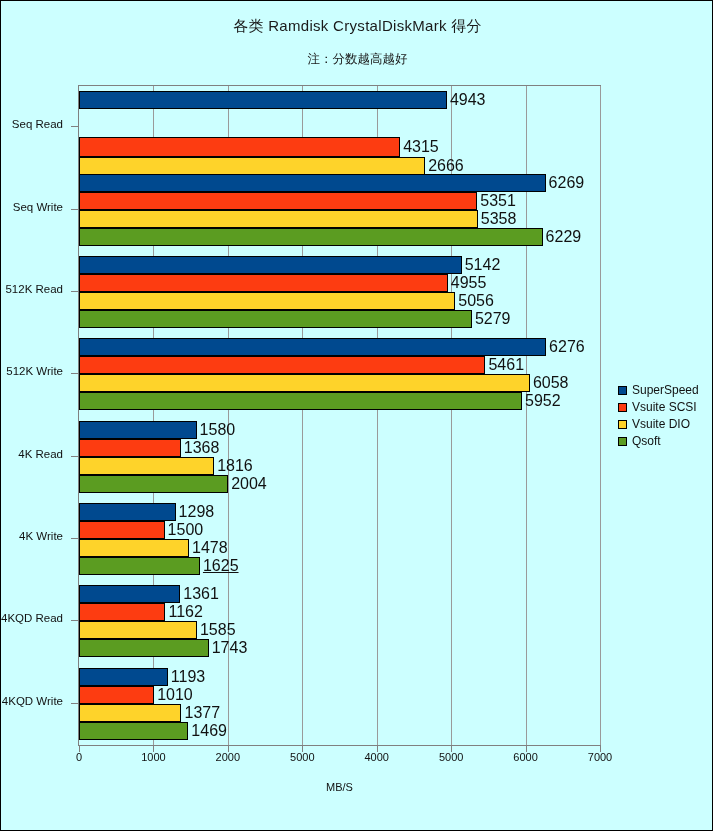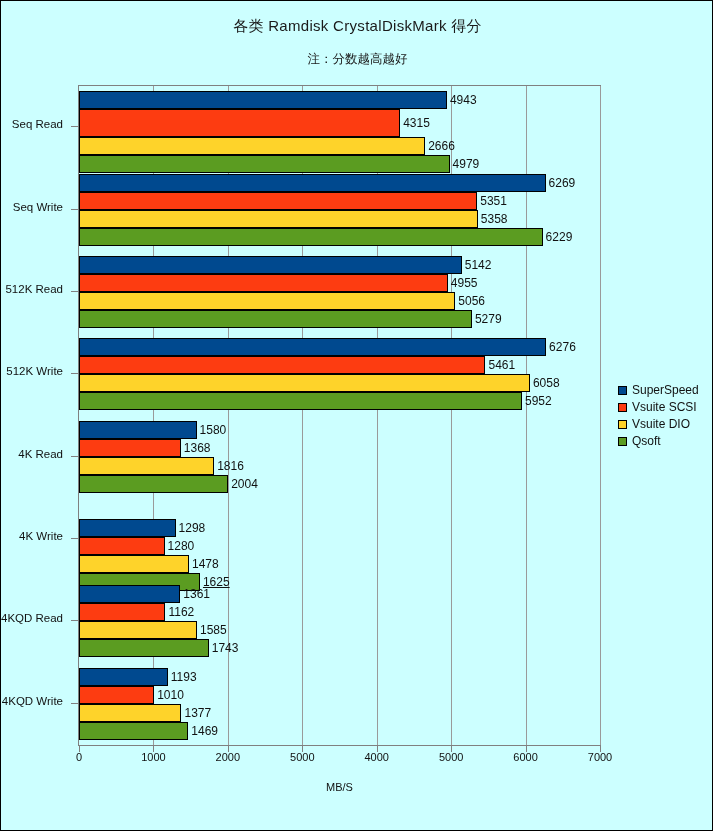--- a/index.html
+++ b/index.html
@@ -73,21 +73,21 @@
     left: 0;
     top: 0;
     height: 100%;
     box-sizing: border-box;
     border: 1px solid #000000;
   }
   .bar-label {
     position: absolute;
     top: 50%;
     transform: translateY(-50%);
-    font-size: 12px;
+    font-size: 16px;
     color: #111111;
     white-space: nowrap;
     padding-left: 3px;
   }
 
   
   .ycat {
     position: absolute;
     right: 0;
     text-align: right;
@@ -210,21 +210,21 @@
       <div class="gridline" style="left: 223.286px;"></div>
       <div class="gridline" style="left: 297.714px;"></div>
       <div class="gridline" style="left: 372.143px;"></div>
       <div class="gridline" style="left: 446.571px;"></div>
       <div class="gridline" style="left: 521px;"></div>
       <div class="cat-group" style="top: 5.1875px; height: 72px;">
         <div class="bar-row" style="height: 18px;">
           <div class="bar" title="SuperSpeed Seq Read: 4943" style="width: 367.9px; background: rgb(0, 73, 143);"></div>
           <div class="bar-label" style="left: 367.9px;">4943</div>
         </div>
-        <div class="bar-row" style="height: 28px;">
+        <div class="bar-row" style="height: 20px; margin-top: 28px;">
           <div class="bar" title="Vsuite SCSI Seq Read: 4315" style="width: 321.159px; background: rgb(253, 60, 17);"></div>
           <div class="bar-label" style="left: 321.159px;">4315</div>
         </div>
         <div class="bar-row" style="height: 18px;">
           <div class="bar" title="Vsuite DIO Seq Read: 4651" style="width: 346.167px; background: rgb(254, 211, 42);"></div>
           <div class="bar-label" style="left: 346.167px;">2666</div>
         </div>
         <div class="bar-row" style="height: 18px;">
           <div class="bar" title="Qsoft Seq Read: 4979" style="width: 370.58px; background: rgb(91, 156, 33);"></div>
           <div class="bar-label" style="left: 370.58px;">4979</div>
@@ -295,28 +295,28 @@
         </div>
         <div class="bar-row" style="height: 18px;">
           <div class="bar" title="Vsuite DIO 4K Read: 1816" style="width: 135.162px; background: rgb(254, 211, 42);"></div>
           <div class="bar-label" style="left: 135.162px;">1816</div>
         </div>
         <div class="bar-row" style="height: 18px;">
           <div class="bar" title="Qsoft 4K Read: 2004" style="width: 149.155px; background: rgb(91, 156, 33);"></div>
           <div class="bar-label" style="left: 149.155px;">2004</div>
         </div>
       </div>
-      <div class="cat-group" style="top: 417.062px; height: 72px; margin-top: 16px;">
+      <div class="cat-group" style="top: 417.062px; height: 72px;">
         <div class="bar-row" style="height: 18px;">
           <div class="bar" title="SuperSpeed 4K Write: 1298" style="width: 96.6083px; background: rgb(0, 73, 143);"></div>
           <div class="bar-label" style="left: 96.6083px;">1298</div>
         </div>
         <div class="bar-row" style="height: 18px;">
           <div class="bar" title="Vsuite SCSI 4K Write: 1150" style="width: 85.5929px; background: rgb(253, 60, 17);"></div>
-          <div class="bar-label" style="left: 85.5929px;">1280</div>
+          <div class="bar-label" style="left: 85.5929px;">1500</div>
         </div>
         <div class="bar-row" style="height: 18px;">
           <div class="bar" title="Vsuite DIO 4K Write: 1478" style="width: 110.005px; background: rgb(254, 211, 42);"></div>
           <div class="bar-label" style="left: 110.005px;">1478</div>
         </div>
         <div class="bar-row" style="height: 18px;">
           <div class="bar" title="Qsoft 4K Write: 1625" style="width: 120.946px; background: rgb(91, 156, 33);"></div>
           <div class="bar-label" style="left: 120.946px; text-decoration: underline;">1625</div>
         </div>
       </div>

